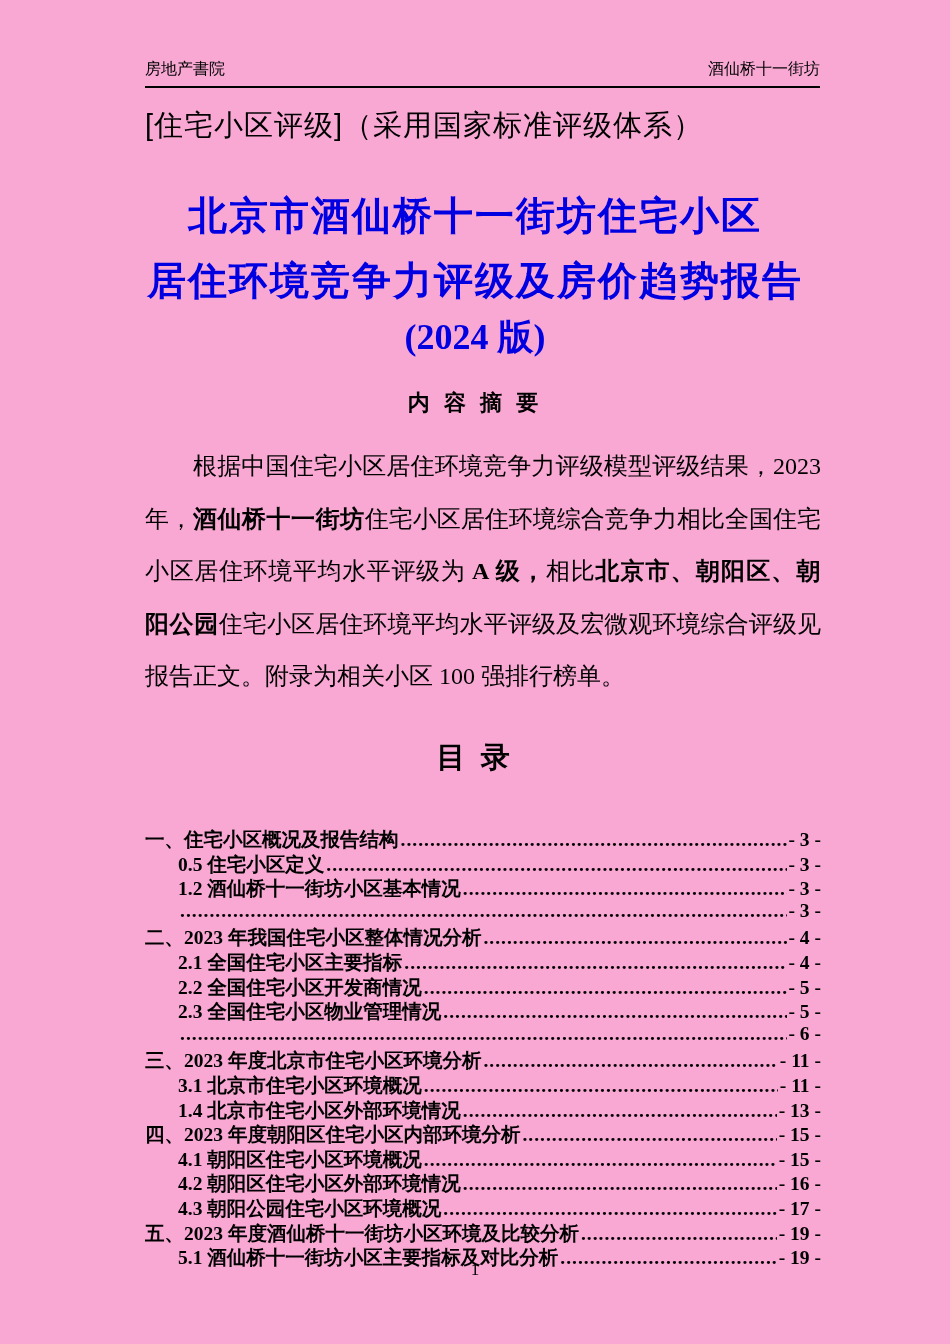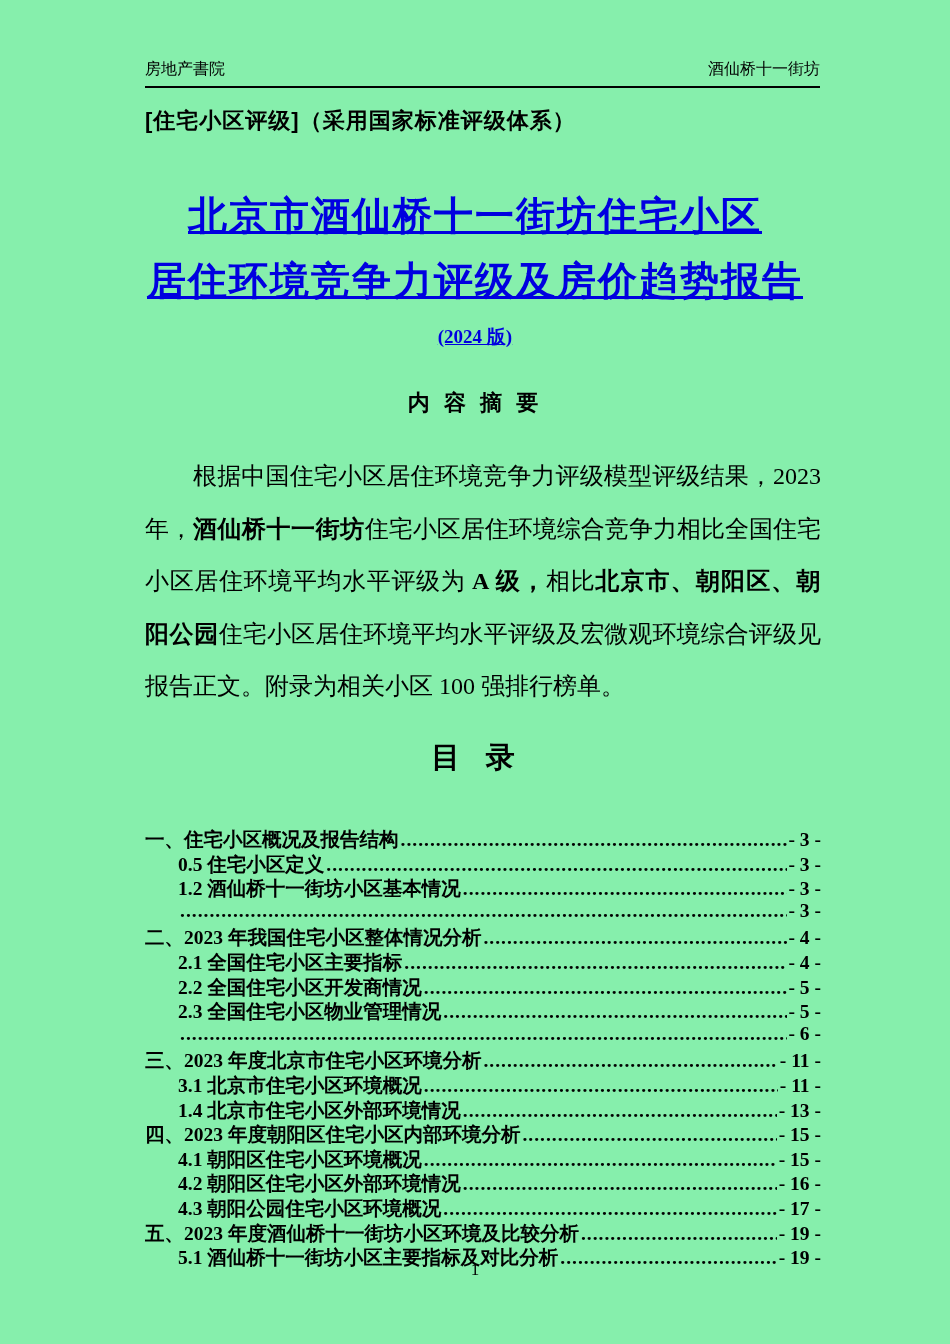--- a/index.html
+++ b/index.html
@@ -1,21 +1,21 @@
 <!DOCTYPE html>
 <html><head>
 <meta charset="utf-8">
 <style>
   html, body { margin: 0; padding: 0; background: #e8e8e8; }
   .page {
     position: relative;
     width: 950px;
     height: 1344px;
     margin: 0 auto;
-    background: #86efac;
+    background: #f9a8d4;
     color: #000000;
     font-family: "Liberation Serif", serif;
     overflow: hidden;
   }
 
   
   .header {
     position: absolute;
     left: 145px;
     right: 130px;
@@ -29,77 +29,77 @@
     border-bottom: 2px solid #000;
     padding-bottom: 6px;
   }
 
   
   .bracket-line {
     position: absolute;
     left: 145px;
     top: 106px;
     font-family: "Liberation Sans", sans-serif;
-    font-size: 22px;
-    font-weight: bold;
+    font-size: 29px;
+    font-weight: normal;
     letter-spacing: 1px;
   }
 
   
   .title-block {
     position: absolute;
     left: 0;
     right: 0;
     top: 183px;
     text-align: center;
     font-weight: bold;
   }
   .title-line {
     font-size: 39px;
     line-height: 65px;
     letter-spacing: 2px;
   }
   .title-edition {
-    font-size: 19px;
+    font-size: 36px;
     line-height: 42px;
     margin-top: 3px;
   }
 
   
   .summary-heading {
     position: absolute;
     left: 0;
     right: 0;
     top: 388px;
     text-align: center;
     font-family: "Liberation Sans", sans-serif;
     font-size: 22px;
     font-weight: bold;
     letter-spacing: 4px;
   }
   .summary-paragraph {
     position: absolute;
     left: 145px;
     width: 676px;
-    top: 450px;
+    top: 440px;
     font-size: 24px;
     line-height: 52.5px;
     text-align: justify;
     text-indent: 2em;
   }
   .summary-paragraph b { letter-spacing: 0.5px; }
 
   
   .toc-heading {
     position: absolute;
     left: 0;
     right: 0;
     top: 738px;
     text-align: center;
-    font-family: Liberation Mono, monospace;
+    font-family: Liberation Serif, serif;
     font-size: 29px;
     font-weight: bold;
     letter-spacing: 4px;
   }
   .toc-list {
     position: absolute;
     left: 145px;
     width: 676px;
     top: 786px;
     font-size: 19.5px;
@@ -141,21 +141,21 @@
 
 <div class="page">
 
   <div class="header">
     <span>房地产書院</span>
     <span>酒仙桥十一街坊</span>
   </div>
 
   <div class="bracket-line">[住宅小区评级]（采用国家标准评级体系）</div>
 
-  <div class="title-block" style="color: rgb(0, 0, 224); text-decoration: underline;">
+  <div class="title-block" style="color: rgb(0, 0, 224);">
     <div class="title-line">北京市酒仙桥十一街坊住宅小区</div>
     <div class="title-line">居住环境竞争力评级及房价趋势报告</div>
     <div class="title-edition">(2024 版)</div>
   </div>
 
   <div class="summary-heading">内 容 摘 要</div>
 
   <div class="summary-paragraph"><span>根据中国住宅小区居住环境竞争力评级模型评级结果，2023 年，</span><b>酒仙桥十一街坊</b><span>住宅小区居住环境综合竞争力相比全国住宅小区居住环境平均水平评级为 </span><b>A 级，</b><span>相比</span><b>北京市、朝阳区、朝阳公园</b><span>住宅小区居住环境平均水平评级及宏微观环境综合评级见报告正文。附录为相关小区 100 强排行榜单。</span></div>
 
   <div class="toc-heading">目 录</div>

